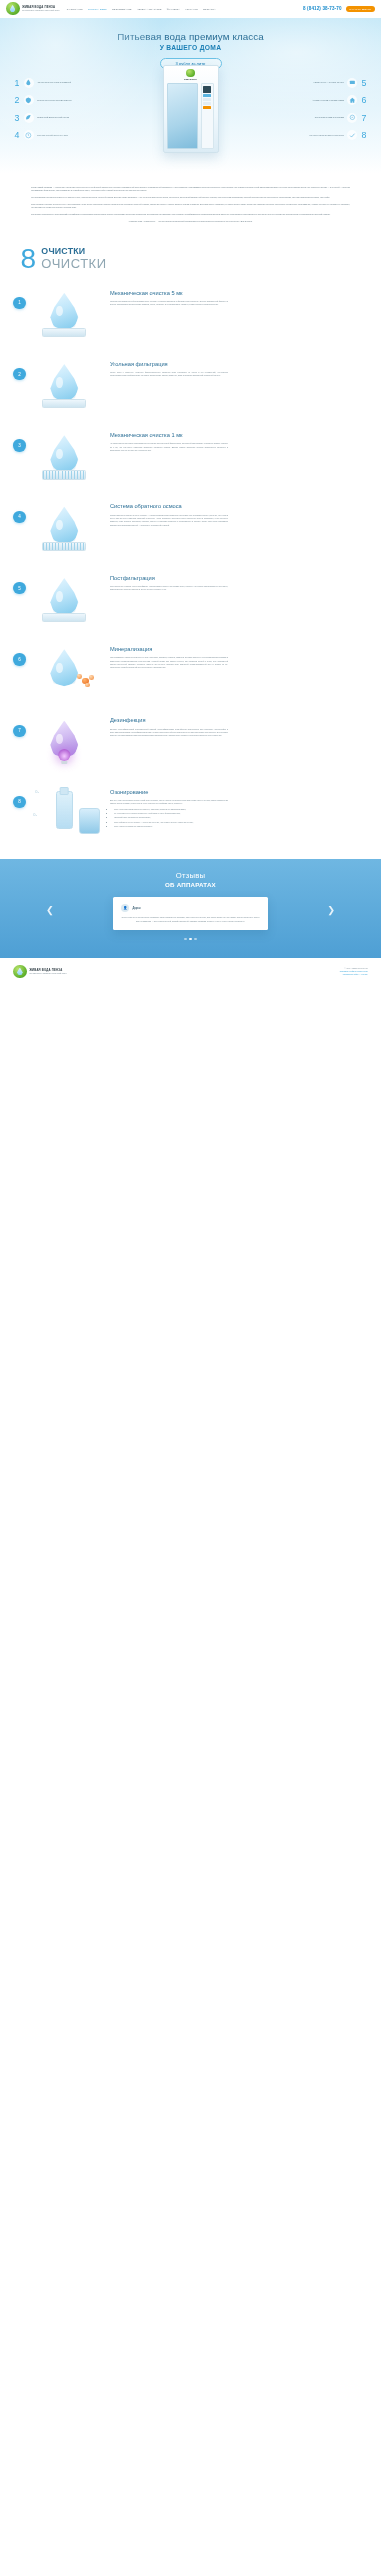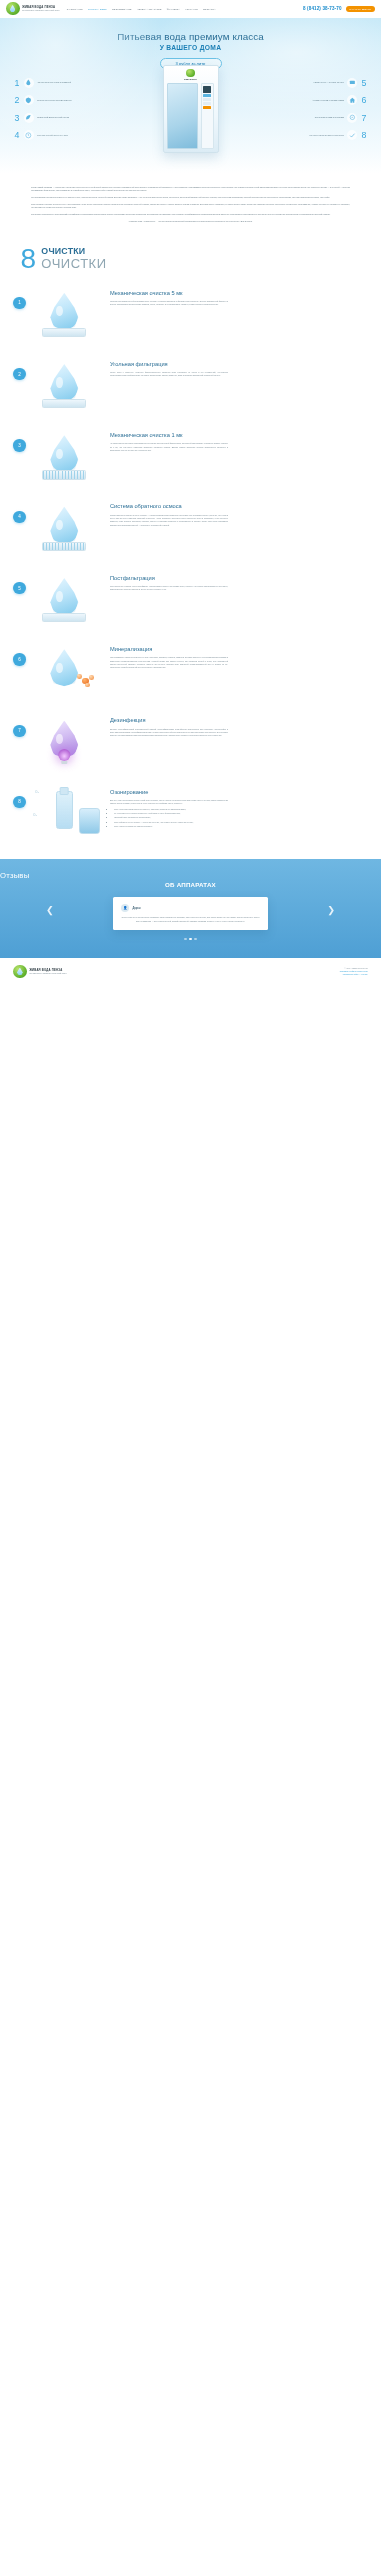--- a/index.html
+++ b/index.html
@@ -250,21 +250,21 @@
     border: 0.5px solid #bcdced;
   }
   .o3 { position: absolute; font-size: 3.1px; color: #9fc4d6; }
 
   
   .reviews {
     margin-top: 12.4px;
     background: linear-gradient(180deg,#6fb7e2 0%, #4e9fd4 100%);
     padding: 11.3px 0 17.5px; position: relative; color: #fff;
   }
-  .rev-h1 { text-align: left; font-size: 7.7px; font-weight: normal; letter-spacing: 0.2px; }
+  .rev-h1 { text-align: center; font-size: 7.7px; font-weight: normal; letter-spacing: 0.2px; }
   .rev-h2 { text-align: center; font-size: 6.2px; font-weight: bold; margin-top: 1px; letter-spacing: 0.2px; }
   .rev-card {
     width: 155px; margin: 9.3px auto 0; background: #fff; border-radius: 1.5px;
     padding: 7.2px 8.2px; color: #7b8d97; position: relative;
     box-shadow: 0 3.1px 9.3px rgba(30,90,130,.18);
   }
   .rev-user { display: flex; align-items: center; gap: 3.1px; margin-bottom: 4.1px; }
   .rev-ava {
     width: 8.2px; height: 8.2px; border-radius: 50%; background: #dbe9f1;
     display: flex; align-items: center; justify-content: center; font-size: 3.6px; color: #8fb0c2;

